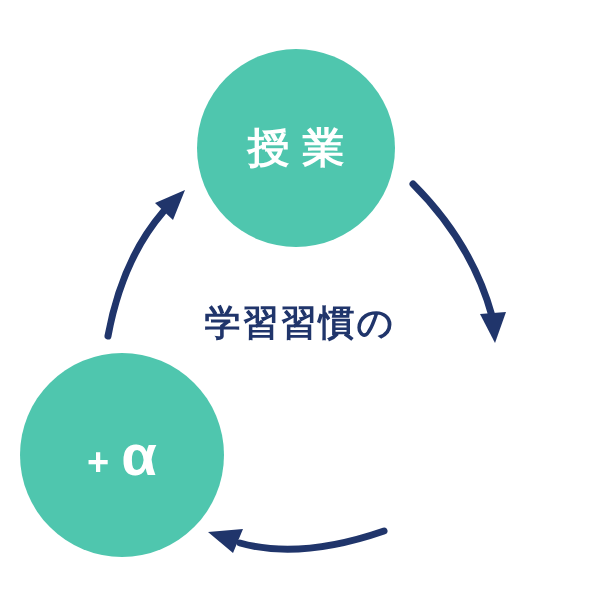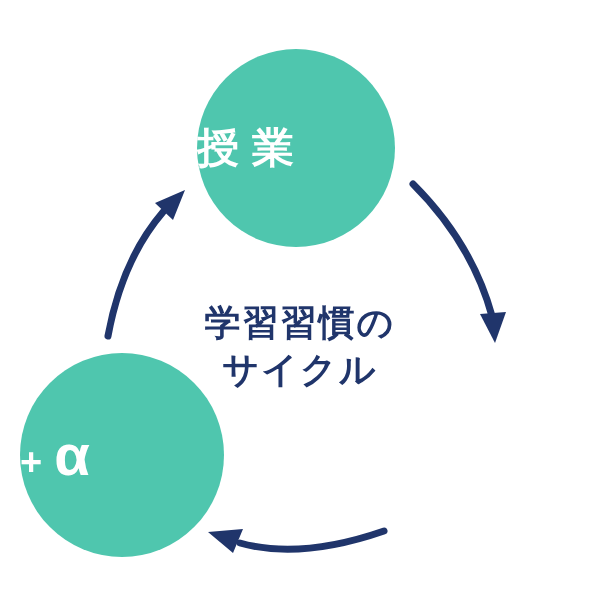--- a/index.html
+++ b/index.html
@@ -37,21 +37,21 @@
   .arrow-head {
     fill: var(--navy);
     stroke: none;
   }
   .circle {
     position: absolute;
     border-radius: 50%;
     background: var(--teal);
     display: flex;
     align-items: center;
-    justify-content: flex-start;
+    justify-content: center;
   }
   .circle-top    { left: 197px; top: 49px;  width: 198px; height: 198px; }
   .circle-left   { left: 20px;  top: 353px; width: 204px; height: 204px; }
   .circle-right  { left: 382px; top: 353px; width: 202px; height: 202px; }
   .node-label {
     color: var(--label);
     font-weight: bold;
     font-size: 42px;
     letter-spacing: 13px;
     margin-right: -13px;
@@ -115,16 +115,15 @@
   <div class="circle circle-left">
     <span class="extra-label">
       <span class="extra-plus">+</span>
       <span class="extra-alpha">α</span>
     </span>
   </div>
 
 
   <div class="center-label">
     <div>学習習慣の</div>
-    <div>サイクル</div>
   </div>
 
 </div>
 
 </body></html>

